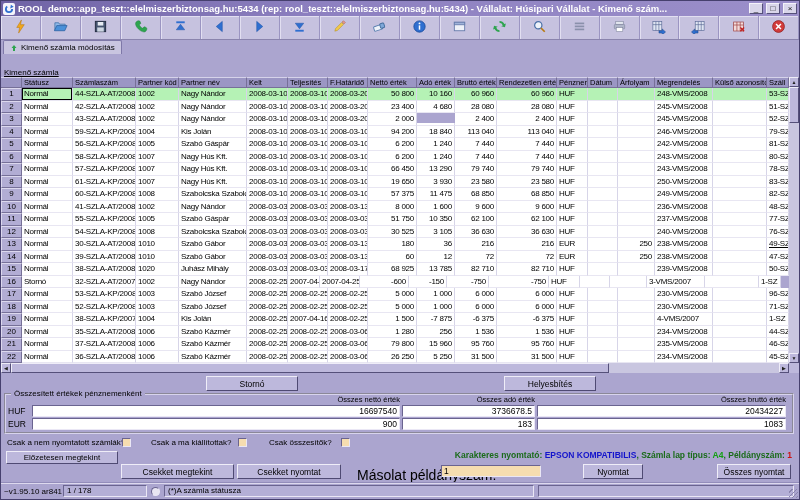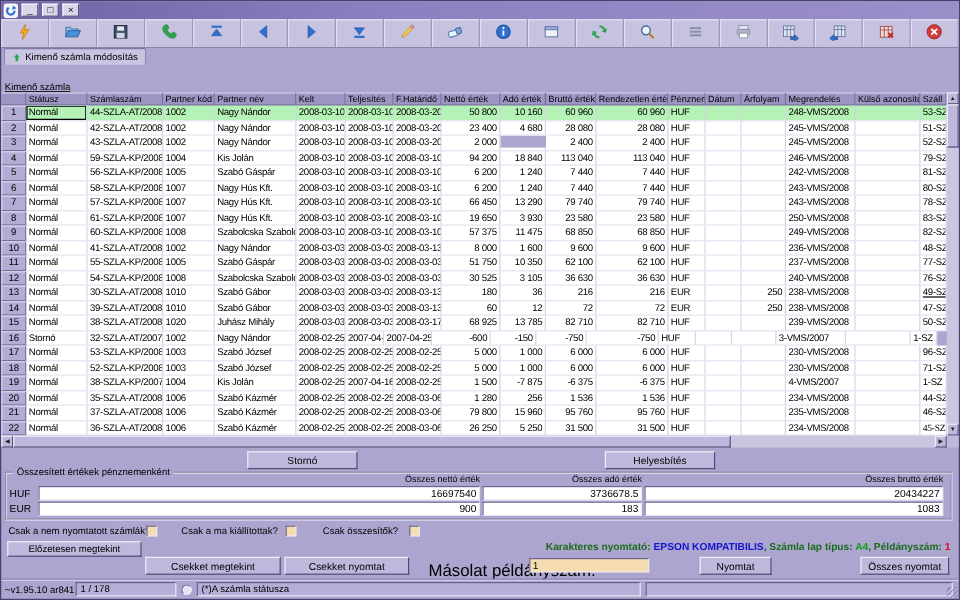--- a/index.html
+++ b/index.html
@@ -129,20 +129,21 @@
 
 <div class="window">
 
   <div class="titlebar">
     <span class="logo">
       <svg viewBox="0 0 16 16">
           <circle cx="8" cy="8" r="5" fill="none" stroke="#2f6fd0" stroke-width="3" stroke-dasharray="20 11"></circle>
           <path d="M11 1l4.5 3.5L10 7z" fill="#2f6fd0"></path>
         </svg>
     </span>
+    <span class="title">ROOL demo::app_teszt::elelmiszerbiztonsag.hu:5434 (rep: rool_teszt::elelmiszerbiztonsag.hu:5434) - Vállalat: Húsipari Vállalat - Kimenő szám...</span>
     <span class="wbtn">_</span>
     <span class="wbtn">□</span>
     <span class="wbtn">×</span>
   </div>
 
   <div class="toolbar" id="toolbar">
       <button class="tb">
         <span><svg viewBox="0 0 16 16" width="15" height="15">
             <path d="M9 1L4 9h3l-1 6 6-9H8z" fill="#f2a71b" stroke="#b97a10" stroke-width=".6"></path>
           </svg></span>
@@ -734,21 +735,21 @@
           <div class="c" style="width: 40px;">2008-03-06</div>
           <div class="c num" style="width: 49px;">26 250</div>
           <div class="c num" style="width: 38px;">5 250</div>
           <div class="c num" style="width: 42px;">31 500</div>
           <div class="c num" style="width: 60px;">31 500</div>
           <div class="c" style="width: 31px;">HUF</div>
           <div class="c" style="width: 30px;"></div>
           <div class="c num" style="width: 37px;"></div>
           <div class="c" style="width: 58px;">234-VMS/2008</div>
           <div class="c" style="width: 54px;"></div>
-          <div class="c" style="width: 22px; font-family: Liberation Serif, serif;">45-SZ</div>
+          <div class="c" style="width: 22px;">45-SZ</div>
         </div>
       </div>
     <div class="vscroll">
       <div class="sarr">▲</div>
       <div class="vthumb"></div>
       <div class="sarr vbot">▼</div>
     </div>
     <div class="hscroll">
       <div class="sarr">◀</div>
       <div class="hthumb"></div>

